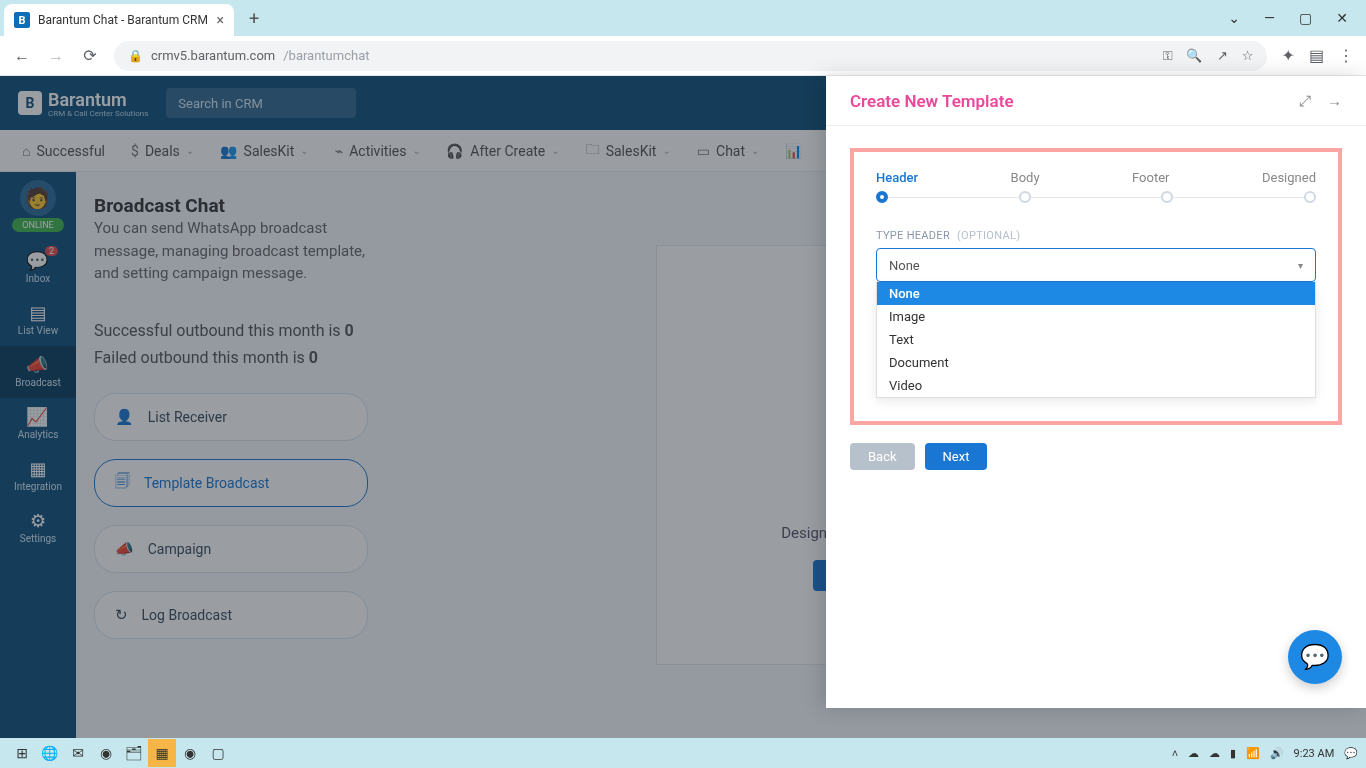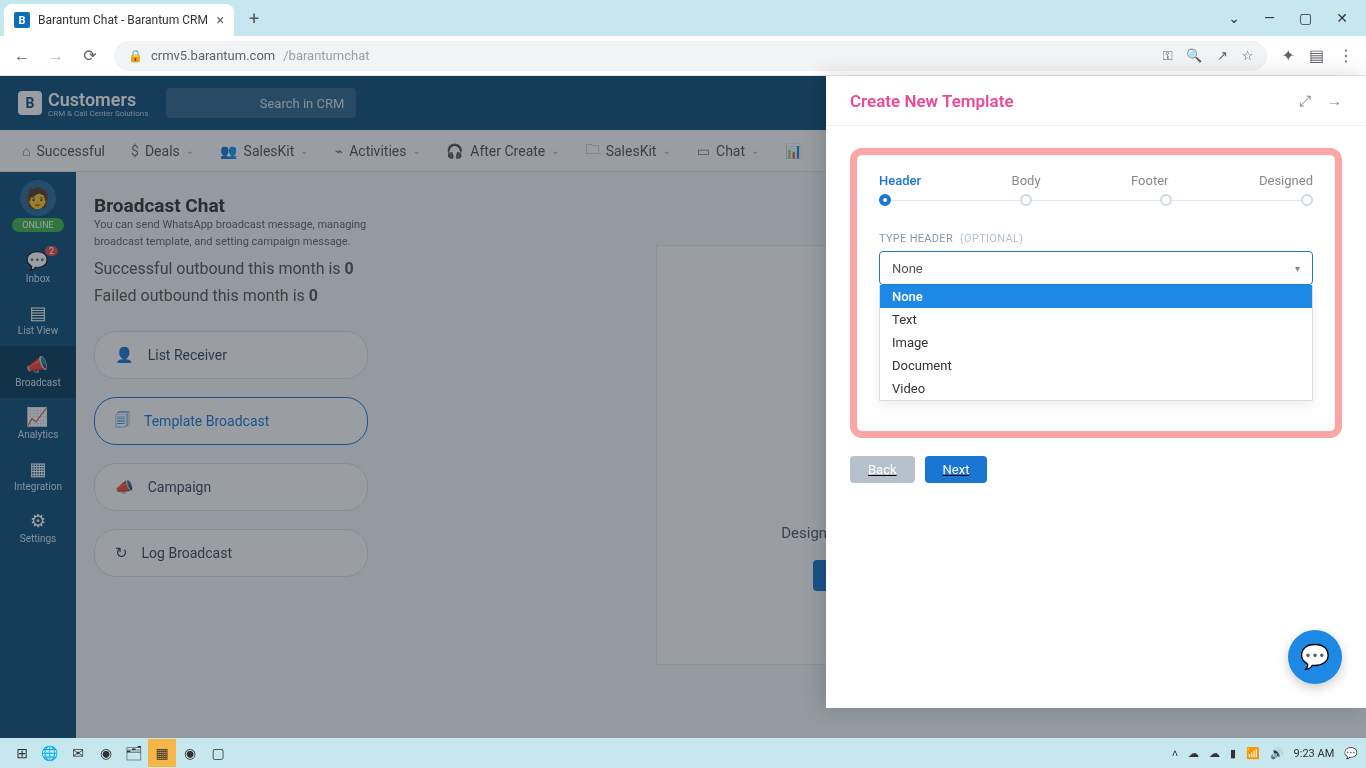--- a/index.html
+++ b/index.html
@@ -23,39 +23,39 @@
 .url-right{margin-left:auto; display:flex; gap:14px; color:#5f6368; align-items:center;}
 .tool-ico{color:#5f6368; font-size:16px; cursor:pointer;}
 
 
 .app { position:relative; height:662px; }
 .app-header { height:54px; background:#0e4d78; display:flex; align-items:center; padding:0 18px; gap:18px;}
 .logo { color:#fff; display:flex; align-items:center; gap:6px;}
 .logo .mark{width:24px;height:24px;background:#fff;color:#0e4d78;font-weight:bold;display:flex;align-items:center;justify-content:center;border-radius:4px;font-size:14px;}
 .logo .txt{font-size:18px;font-weight:600;}
 .logo .sub{font-size:8px;color:#b8d4e8;display:block;line-height:8px;}
-.search-crm{flex:0 0 190px;height:30px;background:rgba(255,255,255,.15);border-radius:4px;display:flex;align-items:center;padding:4px 12px;color:#cfe4f2;font-size:13px;justify-content:flex-end;}
+.search-crm{flex:0 0 190px;height:30px;background:rgba(255,255,255,.15);border-radius:4px;display:flex;align-items:center;padding:4px 12px;color:#cfe4f2;font-size:13px;}
 
 .topnav{height:42px;background:#fff;border-bottom:1px solid #e8e8e8;display:flex;align-items:center;padding:0 22px;gap:26px;font-size:14px;color:#555;}
 .topnav .item{display:flex;align-items:center;gap:6px;cursor:pointer;}
 .topnav .chev{font-size:10px;color:#aaa;}
 .ico-sm{font-size:14px;color:#777;}
 
 .sidebar{position:absolute;left:0;top:96px;width:76px;bottom:0;background:#0e4d78;display:flex;flex-direction:column;align-items:center;padding-top:8px;color:#cfe4f2;}
 .sb-item{width:100%;text-align:center;padding:8px 0 10px;font-size:10px;cursor:pointer;position:relative;}
 .sb-item.active{background:#093b5e;}
 .sb-ico{font-size:18px;display:block;margin-bottom:2px;color:#fff;}
 .badge{position:absolute;top:4px;right:18px;background:#e34b4b;color:#fff;font-size:9px;border-radius:8px;padding:0 4px;}
 .status-pill{background:#3eb54a;color:#fff;font-size:9px;padding:2px 10px;border-radius:10px;margin-top:2px;margin-bottom:10px;}
 .avatar-ico{width:36px;height:36px;border-radius:50%;background:#2a6a9a;display:flex;align-items:center;justify-content:center;font-size:20px;}
 
 .main{position:absolute;left:76px;top:96px;right:0;bottom:0;background:#f5f7f9;display:flex;}
 .left-panel{width:310px;padding:22px 18px;}
 .left-panel h2{font-size:19px;color:#333;}
-.desc{font-size:11px;color:#666;line-height:1.5;margin-bottom:9px;}
+.desc{font-size:15px;color:#666;line-height:1.5;margin-bottom:36px;}
 .stat{font-size:16px;color:#555;margin-bottom:8px;}
 .stat b{font-weight:700;}
 .card-btn{border:1px solid #d9e2ec;background:#fff;border-radius:22px;height:48px;display:flex;align-items:center;padding:0 20px;gap:14px;font-size:14px;color:#3b4a59;margin-bottom:18px;cursor:pointer;}
 .card-btn.active{border:1.5px solid #1976d2;color:#1976d2;}
 .card-btn .ci{font-size:15px;}
 
 .canvas{flex:1;display:flex;align-items:center;justify-content:center;flex-direction:column;}
 .canvas-box{border:1px solid #e2e8ef;width:440px;min-height:420px;background:#fff;display:flex;flex-direction:column;align-items:center;justify-content:center;gap:18px;padding-top:130px;}
 .empty-ico{width:56px;height:56px;border:2px solid #c9d4e0;border-radius:8px;display:flex;align-items:center;justify-content:center;color:#c9d4e0;font-size:24px;}
 .canvas-txt{font-size:15px;color:#556;}
@@ -63,36 +63,36 @@
 
 
 .dim{position:absolute;inset:0;background:rgba(30,40,50,.45);}
 
 
 .panel{position:absolute;top:0;right:0;bottom:30px;width:540px;background:#fff;box-shadow:-4px 0 20px rgba(0,0,0,.15);display:flex;flex-direction:column;}
 .panel-head{height:50px;border-bottom:1px solid #eee;display:flex;align-items:center;padding:0 24px;gap:14px;}
 .panel-head h3{font-size:17px;font-weight:600;color:#ec4899;}
 .panel-head .ph-icons{margin-left:auto;display:flex;gap:16px;color:#888;cursor:pointer;font-size:15px;}
 .panel-body{padding:22px 24px;}
-.stage-box{border:7px solid #fca5a5;border-radius:12px;padding:18px 22px 30px;background:#fff;}
+.stage-box{border:4px solid #fca5a5;border-radius:0;padding:18px 22px 23px;background:#fff;}
 .steps{display:flex;justify-content:space-between;font-size:13px;color:#888;margin-bottom:6px;}
 .steps .s.active{color:#1976d2;font-weight:500;}
 .dots{display:flex;justify-content:space-between;align-items:center;position:relative;margin-bottom:26px;}
 .dots::before{content:"";position:absolute;left:10px;right:10px;top:50%;height:1px;background:#e4e9ef;}
 .dot{width:12px;height:12px;border-radius:50%;background:#fff;border:2px solid #cfd8e3;z-index:1;}
 .dot.active{border-color:#1976d2;background:#1976d2;position:relative;}
 .dot.active::after{content:"";position:absolute;inset:2px;background:#fff;border-radius:50%;}
 .lbl{font-size:11px;letter-spacing:.3px;color:#8a97a8;}
 .lbl .opt{color:#b5bfcc;margin-left:4px;}
 .select{margin-top:6px;border:1px solid #1976d2;border-radius:4px;height:34px;display:flex;align-items:center;padding:0 12px;font-size:13px;color:#555;justify-content:space-between;cursor:pointer;}
 .select .caret{font-size:10px;color:#888;}
 .dropdown{border:1px solid #ddd;border-top:none;box-shadow:0 4px 10px rgba(0,0,0,.08);}
 .dropdown .opt-row{padding:4px 12px;font-size:13px;color:#333;cursor:pointer;}
 .dropdown .opt-row.sel{background:#1e88e5;color:#fff;font-weight:500;}
-.btns{margin-top:18px;display:flex;gap:10px;text-decoration:underline;}
+.btns{margin-top:18px;display:flex;gap:10px;}
 .btn{border:none;border-radius:4px;padding:6px 18px;font-size:13px;cursor:pointer;}
 .btn.back{background:#b7c1cc;color:#fff;}
 .btn.next{background:#1976d2;color:#fff;}
 
 
 .float-chat{position:absolute;right:24px;bottom:54px;width:54px;height:54px;border-radius:50%;background:#1e88e5;color:#fff;display:flex;align-items:center;justify-content:center;font-size:24px;box-shadow:0 4px 12px rgba(0,0,0,.2);cursor:pointer;}
 
 
 .taskbar{position:absolute;left:0;right:0;bottom:0;height:30px;background:#c6e7ed;display:flex;align-items:center;padding:0 8px;font-size:11px;color:#333;}
 .taskbar .tb-ico{width:28px;height:28px;display:flex;align-items:center;justify-content:center;font-size:14px;cursor:pointer;}
@@ -136,21 +136,21 @@
   <span class="tool-ico">▤</span>
   <span class="tool-ico">⋮</span>
 </div>
 
 <div class="app">
 
   <div class="app-header">
     <div class="logo">
       <div class="mark">B</div>
       <div>
-        <span class="txt">Customers</span>
+        <span class="txt">Barantum</span>
         <span class="sub">CRM &amp; Call Center Solutions</span>
       </div>
     </div>
     <div class="search-crm">
       <span>Search in CRM</span>
     </div>
   </div>
 
   <div class="topnav">
     <div class="item">
@@ -282,22 +282,22 @@
         <div class="lbl">
           <span>TYPE HEADER</span>
           <span class="opt">(OPTIONAL)</span>
         </div>
         <div class="select">
           <span>None</span>
           <span class="caret">▾</span>
         </div>
         <div class="dropdown">
           <div class="opt-row sel">None</div>
+          <div class="opt-row">Image</div>
           <div class="opt-row">Text</div>
-          <div class="opt-row">Image</div>
           <div class="opt-row">Document</div>
           <div class="opt-row">Video</div>
         </div>
       </div>
       <div class="btns">
         <button class="btn back">Back</button>
         <button class="btn next">Next</button>
       </div>
     </div>
   </div>

